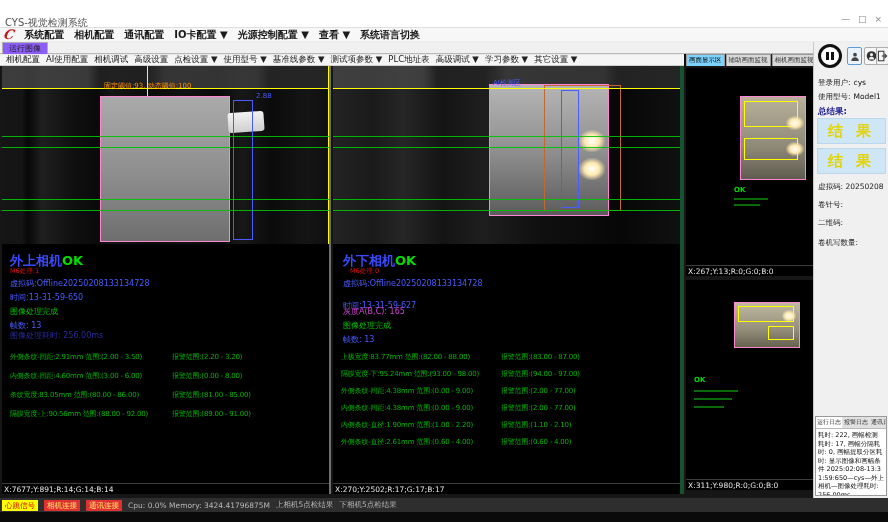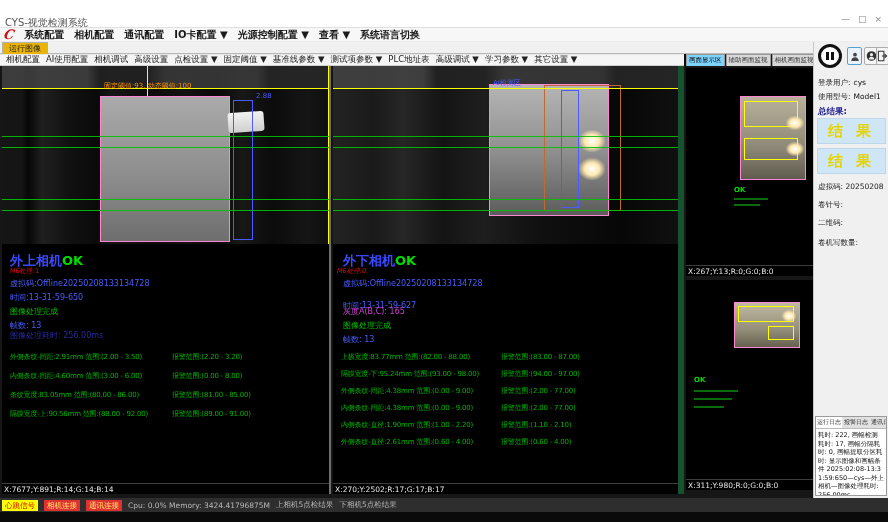--- a/index.html
+++ b/index.html
@@ -12,34 +12,34 @@
   .titlebar { left:0; top:0; width:888px; height:28px; background:#ffffff; border-bottom:1px solid #e0e0e0; }
   .title-text { left:5px; top:16px; font-size:10px; color:#555; }
   .win-controls { right:6px; top:14px; display:flex; gap:8px; font-size:9px; color:#888; }
   .win-controls span { cursor:default; }
 
   .menubar { left:0; top:28px; width:888px; height:14px; background:#f7f7f7; display:flex; align-items:center; gap:10px; padding-left:4px; border-bottom:1px solid #ececec; }
   .logo { color:#cc1111; font-family:"DejaVu Serif","Liberation Serif",serif; font-style:italic; font-weight:bold; font-size:13px; transform:skewX(-12deg); line-height:12px; }
   .menu-item { font-size:10px; font-weight:600; color:#1a1a1a; white-space:nowrap; }
 
   .tabrow { left:0; top:42px; width:813px; height:12px; background:#f0f0f0; border-bottom:1px solid #b8b8b8; }
-  .run-tab { left:2px; top:0; height:12px; padding:0 6px; background:#eab308; border:1px solid #b0b0b0; border-bottom:none; font-size:8px; color:#222; line-height:11px; }
+  .run-tab { left:2px; top:0; height:12px; padding:0 6px; background:#8b5cf6; border:1px solid #b0b0b0; border-bottom:none; font-size:8px; color:#222; line-height:11px; }
 
   .toolbar { left:0; top:54px; width:684px; height:12px; background:#f5f5f5; display:flex; align-items:center; gap:6px; padding-left:6px; border-bottom:1px solid #cfcfcf; border-top:1px solid #e8e8e8; }
   .tool-item { font-size:8.5px; color:#222; white-space:nowrap; }
 
   .minitabs { left:686px; top:54px; width:127px; height:12px; background:#1b1b1b; display:flex; gap:1px; align-items:flex-end; }
   .minitab { font-size:6.5px; padding:1px 2px; background:#d9d9d9; color:#333; border:1px solid #999; border-bottom:none; white-space:nowrap; }
   .minitab.sel { background:#7dd3fc; color:#000; }
 
   
   .main-bg { left:0; top:66px; width:813px; height:432px; background:#161616; }
   .cam-view { background:#000; overflow:hidden; }
   #leftView  { left:2px;   top:66px; width:329px; height:428px; border-right:2px solid #6f6f6f; }
-  #midView   { left:333px; top:66px; width:351px; height:428px; border-right:6px solid #14532d; }
+  #midView   { left:333px; top:66px; width:351px; height:428px; border-right:4px solid #14532d; }
 
   .cam-img { position:absolute; left:0; top:0; right:0; height:178px; }
   #leftView .cam-img { background:linear-gradient(90deg,#151515 0,#151515 20px,#070707 26px,#1f1f1f 40px,#101010 70px,#0a0a0a 95px,#161616 110px,#0c0c0c 150px,#121212 185px,#090909 215px,#181818 240px,#0b0b0b 270px,#151515 305px,#0e0e0e 329px); }
   #midView  .cam-img { background:linear-gradient(90deg,#232323 0,#1a1a1a 40px,#262626 70px,#141414 110px,#1e1e1e 150px,#101010 205px,#070707 290px,#111 351px); }
   .topband { position:absolute; left:0; right:0; top:0; height:22px; background:linear-gradient(90deg,#464646 0 26%,#242424 30% 44%,#3e3e3e 50% 78%,#2a2a2a 82% 100%); opacity:.8; }
 
   .gline { position:absolute; left:0; right:0; height:1px; background:#00c400; opacity:.9; }
   .yline-h { position:absolute; left:0; right:0; height:1px; background:#ffff00; }
   .yline-v { position:absolute; width:1px; background:#ffff00; }
   .part { position:absolute; border:1px solid #ff86d2; }
@@ -125,21 +125,21 @@
   <div class="abs tabrow">
     <div class="abs run-tab">运行图像</div>
   </div>
 
   <div class="abs toolbar">
     <span class="tool-item">相机配置</span>
     <span class="tool-item">AI使用配置</span>
     <span class="tool-item">相机调试</span>
     <span class="tool-item">高级设置</span>
     <span class="tool-item">点检设置 ▼</span>
-    <span class="tool-item">固定阈值 ▼</span>
+    <span class="tool-item">使用型号 ▼</span>
     <span class="tool-item">基准线参数 ▼</span>
     <span class="tool-item">测试项参数 ▼</span>
     <span class="tool-item">PLC地址表</span>
     <span class="tool-item">高级调试 ▼</span>
     <span class="tool-item">学习参数 ▼</span>
     <span class="tool-item">其它设置 ▼</span>
   </div>
 
   <div class="abs minitabs">
     <span class="minitab sel">画面显示区</span>
@@ -208,21 +208,21 @@
       <div class="gline" style="top:70px;"></div>
       <div class="gline" style="top:81px;"></div>
       <div class="gline" style="top:133px;"></div>
       <div class="gline" style="top:144px;"></div>
       <div class="ov-blue" style="left:160px;top:12px;">AI检测区</div>
     </div>
 
     <div class="cam-title" style="left:10px;top:186px;">
       <span>外下相机</span><span class="ok">OK</span>
     </div>
-    <div class="cam-sub" style="left:4px;top:201px;font-style:italic;">M6处理:0</div>
+    <div class="cam-sub" style="left:17px;top:201px;">M6处理:0</div>
     <div class="info c-blue" style="left:10px;top:212px;">虚拟码:Offline20250208133134728</div>
     <div class="info c-blue" style="left:10px;top:226px;margin-top:8px;">时间:13-31-59-627</div>
     <div class="info c-mag" style="left:10px;top:240px;">灰度A(B,C): 165</div>
     <div class="info c-green" style="left:10px;top:254px;">图像处理完成</div>
     <div class="info c-blue" style="left:10px;top:268px;">帧数: 13</div>
 
     <div class="meas-row" style="top:286px;">
       <span class="m-text">上极宽度:83.77mm 范围:(82.00 - 88.00)</span>
         <span class="m-alarm">报警范围:(83.00 - 87.00)</span>
     </div>

